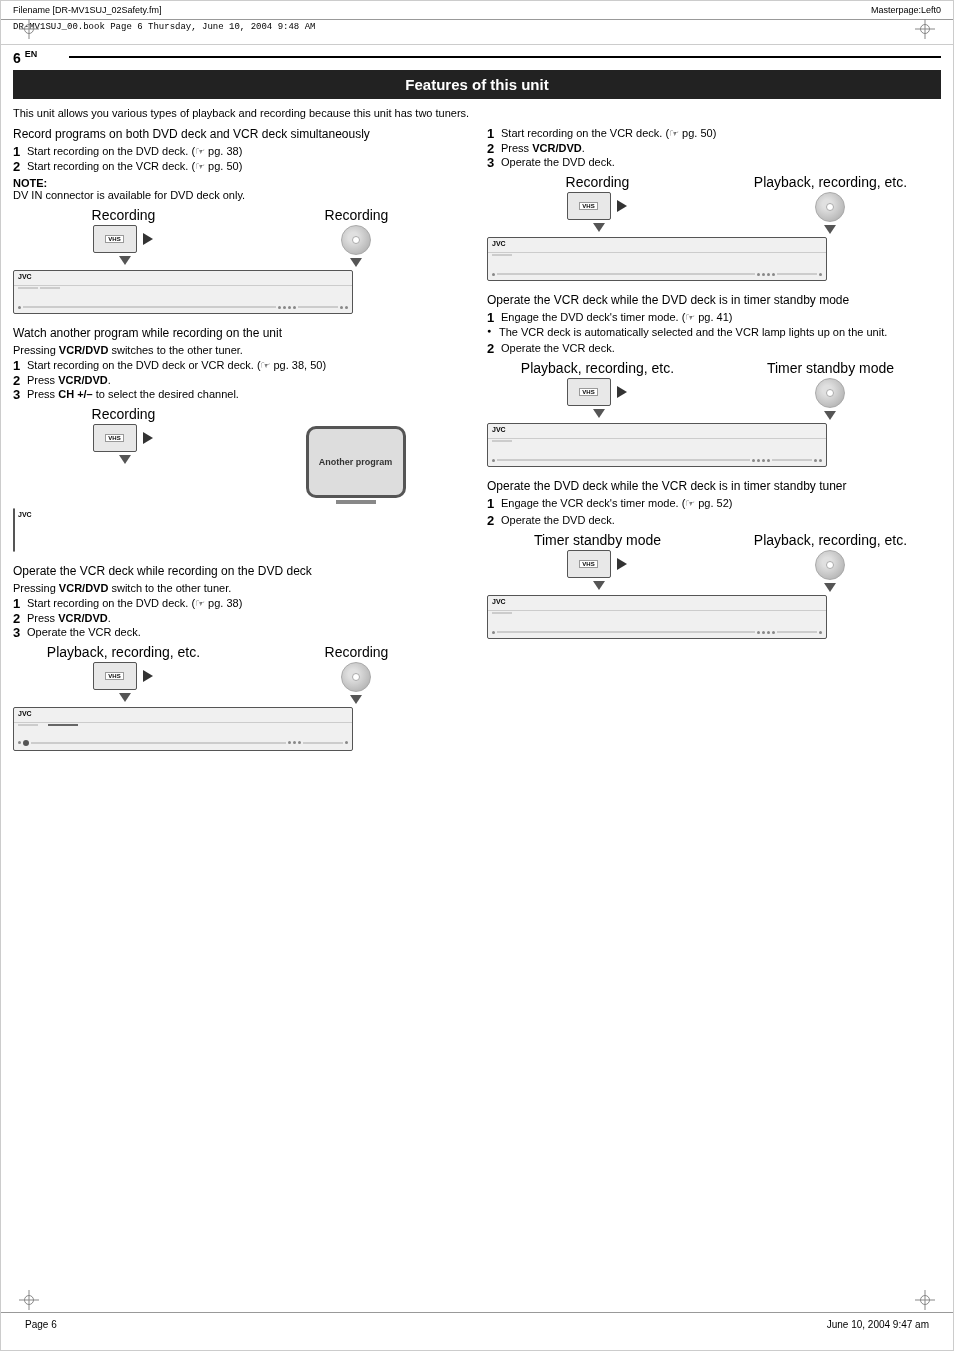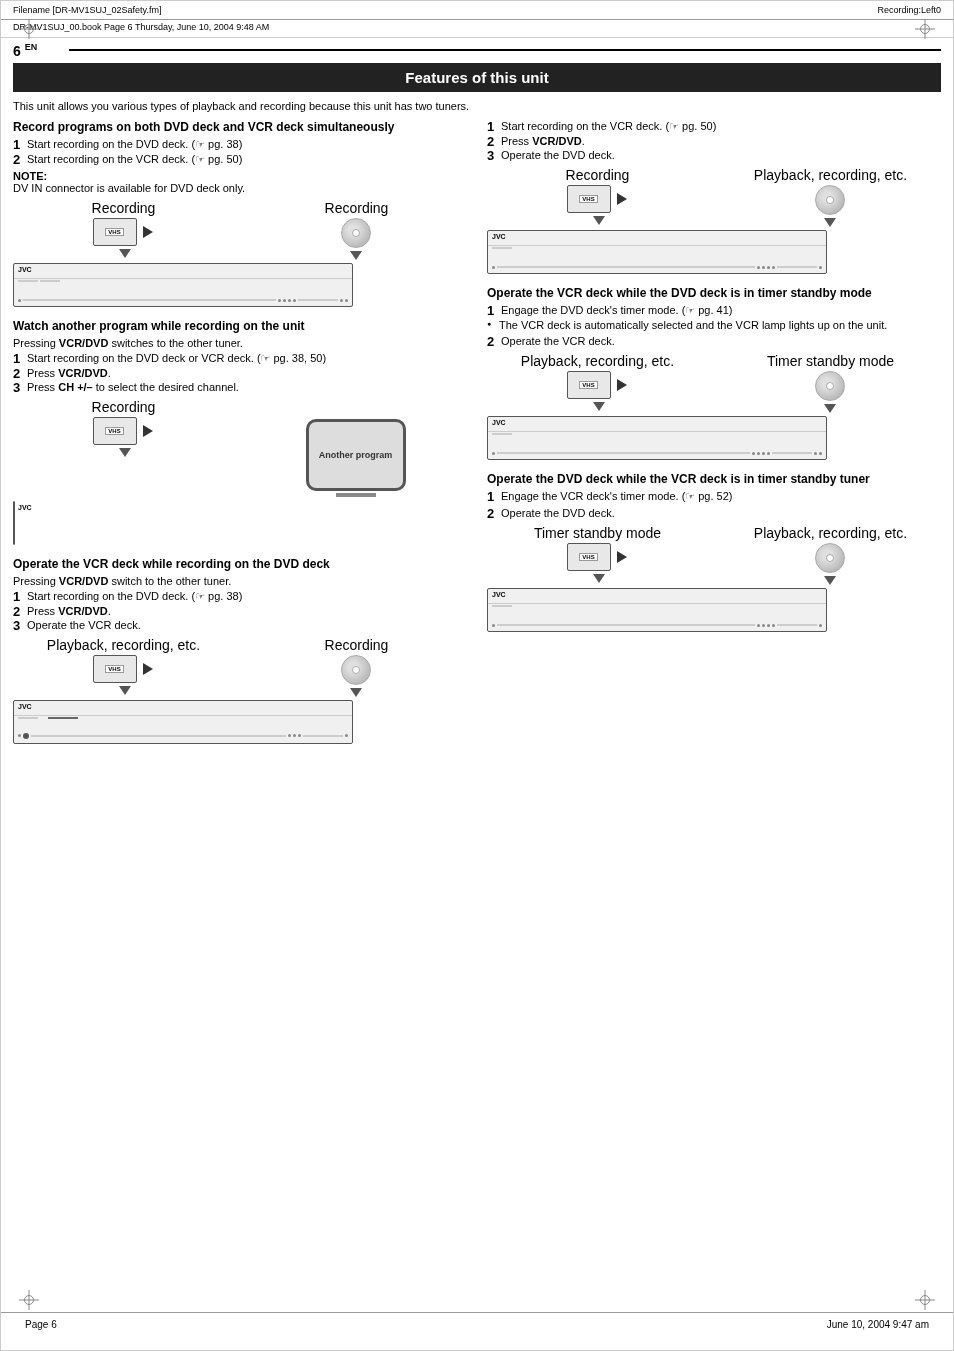--- a/index.html
+++ b/index.html
@@ -27,23 +27,24 @@
       border-bottom: 1px solid #999;
       padding: 4px 12px;
       display: flex;
       justify-content: space-between;
       align-items: center;
       font-size: 9px;
     }
 
     
     .sub-header {
-      padding: 2px 12px 5px 12px;
+      padding: 2px 12px 12px 12px;
       font-size: 9px;
       border-bottom: 1px solid #ccc;
+      font-family: Liberation Mono, monospace;
     }
 
     
     .page-num-area {
       padding: 4px 12px;
       display: flex;
       align-items: center;
       gap: 24px;
     }
     .page-num {
@@ -77,21 +78,21 @@
       display: flex;
       padding: 0 12px;
       gap: 20px;
     }
     .col-left { flex: 1; }
     .col-right { flex: 1; }
 
     
     .section-heading {
       font-size: 12px;
-      font-weight: bold;
+      font-weight: normal;
       margin-bottom: 4px;
     }
 
     
     .step {
       margin-bottom: 2px;
       font-size: 11px;
       padding-left: 14px;
       position: relative;
     }
@@ -319,21 +320,21 @@
     <div style="position:absolute;top:50%;left:50%;transform:translate(-50%,-50%);width:10px;height:10px;border-radius:50%;border:1px solid #888;"></div>
   </div>
   <div style="position:absolute; top:18px; right:18px; width:20px; height:20px;">
     <div style="position:absolute;top:50%;left:0;right:0;height:1px;background:#888;transform:translateY(-50%);"></div>
     <div style="position:absolute;left:50%;top:0;bottom:0;width:1px;background:#888;transform:translateX(-50%);"></div>
     <div style="position:absolute;top:50%;left:50%;transform:translate(-50%,-50%);width:10px;height:10px;border-radius:50%;border:1px solid #888;"></div>
   </div>
 
   <div class="header-bar">
     <span>Filename [DR-MV1SUJ_02Safety.fm]</span>
-    <span>Recording:Left0</span>
+    <span>Masterpage:Left0</span>
   </div>
   <div class="sub-header">
     <span>DR-MV1SUJ_00.book  Page 6  Thursday, June 10, 2004  9:48 AM</span>
   </div>
 
   <div class="page-num-area">
     <span class="page-num">
       <span>6</span>
       <sup>EN</sup>
     </span>

